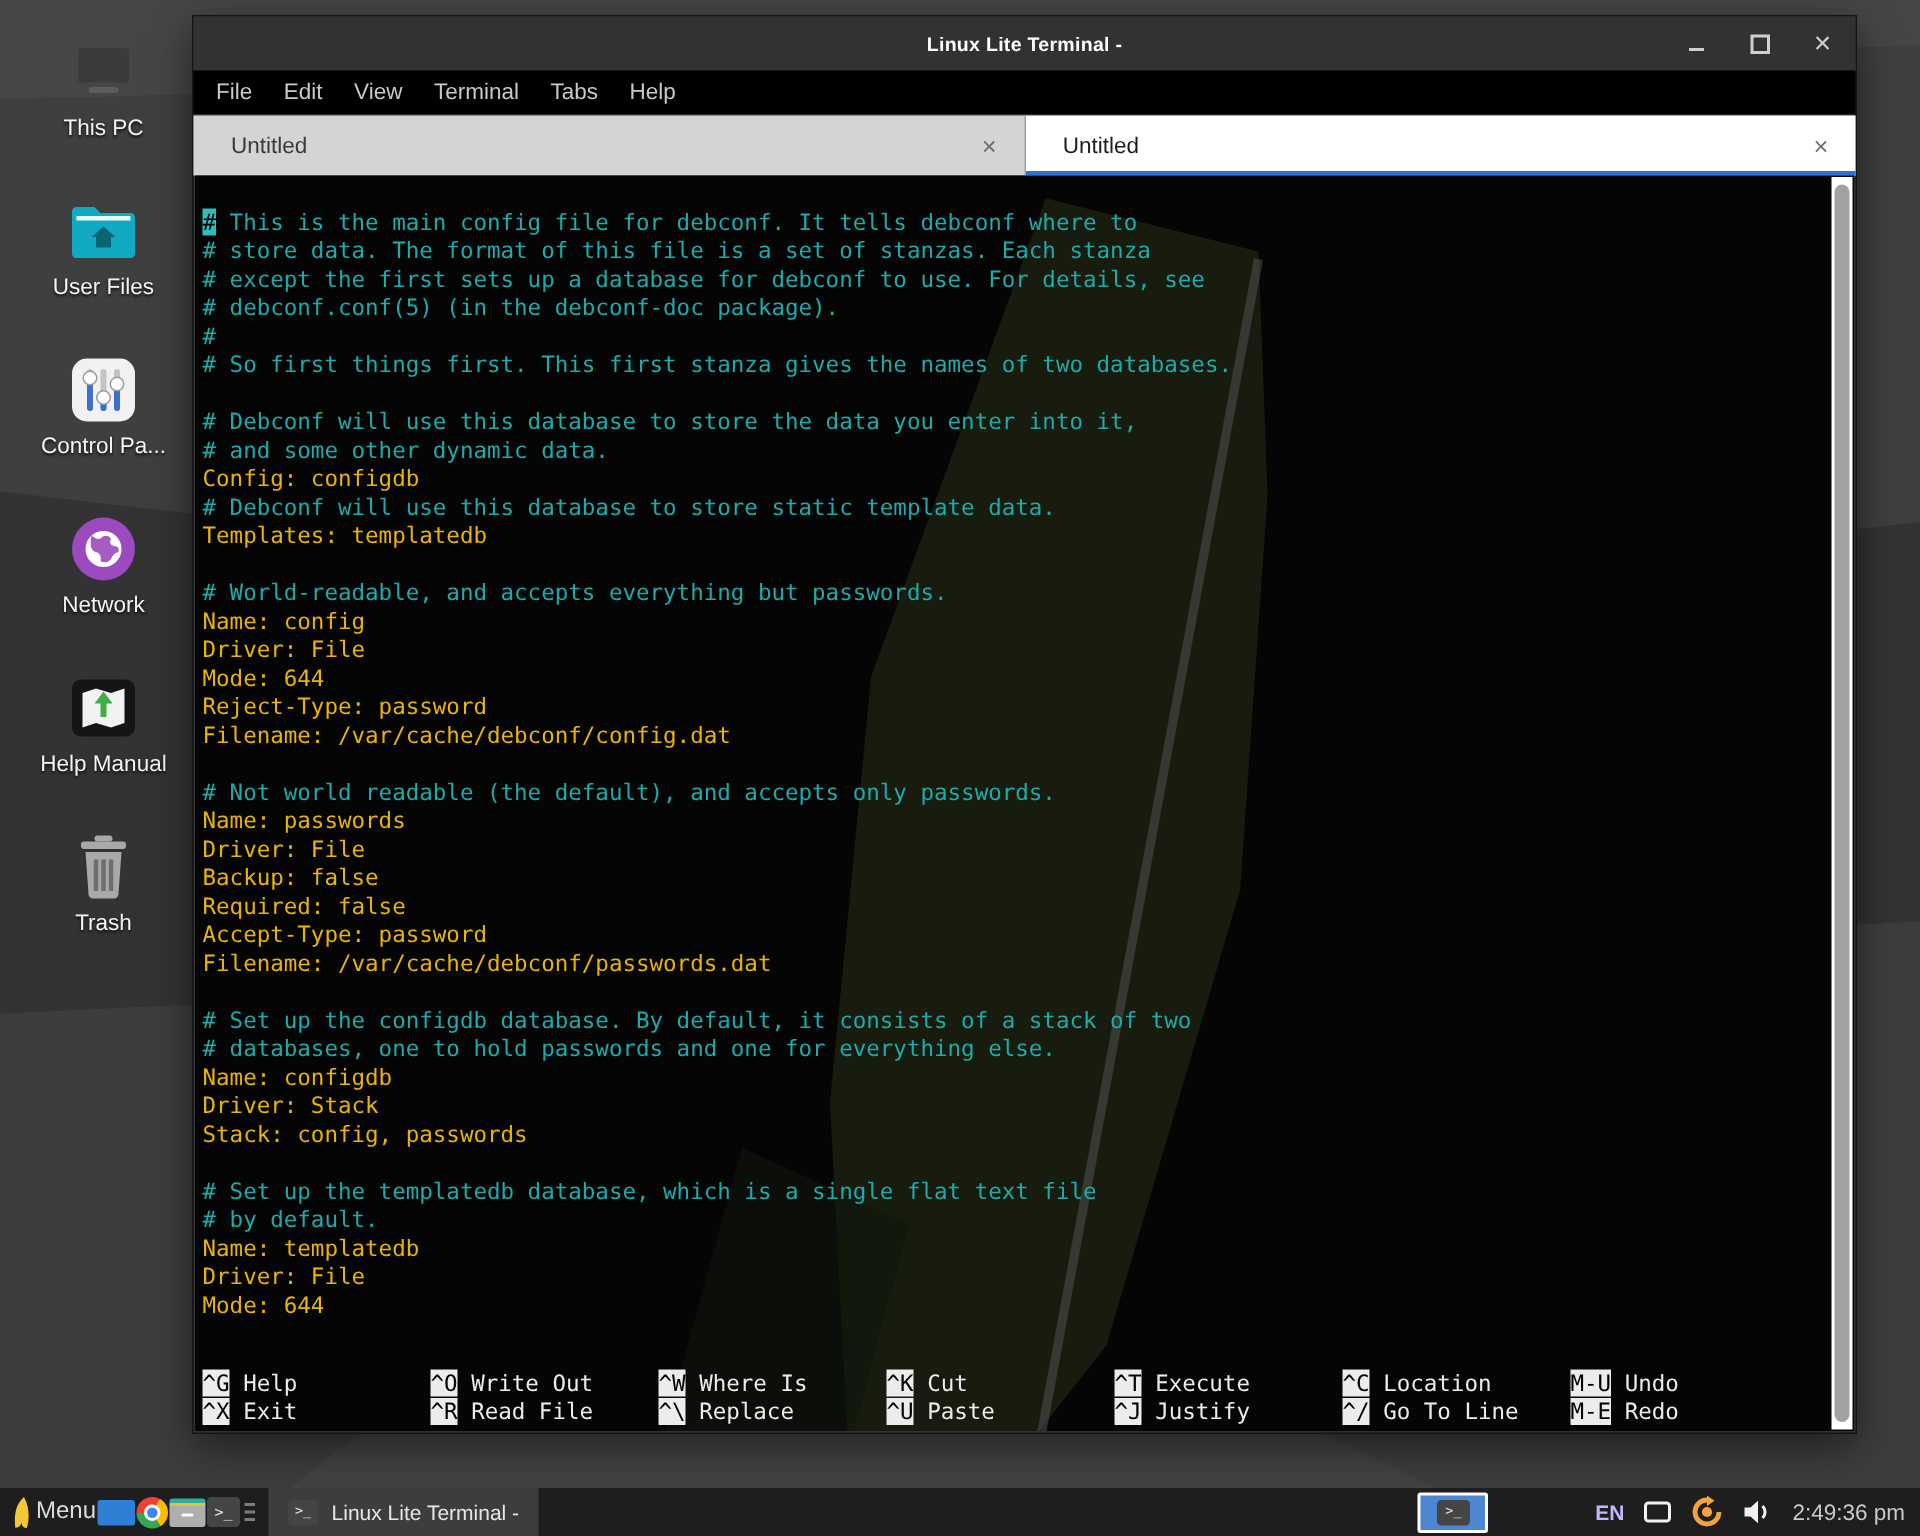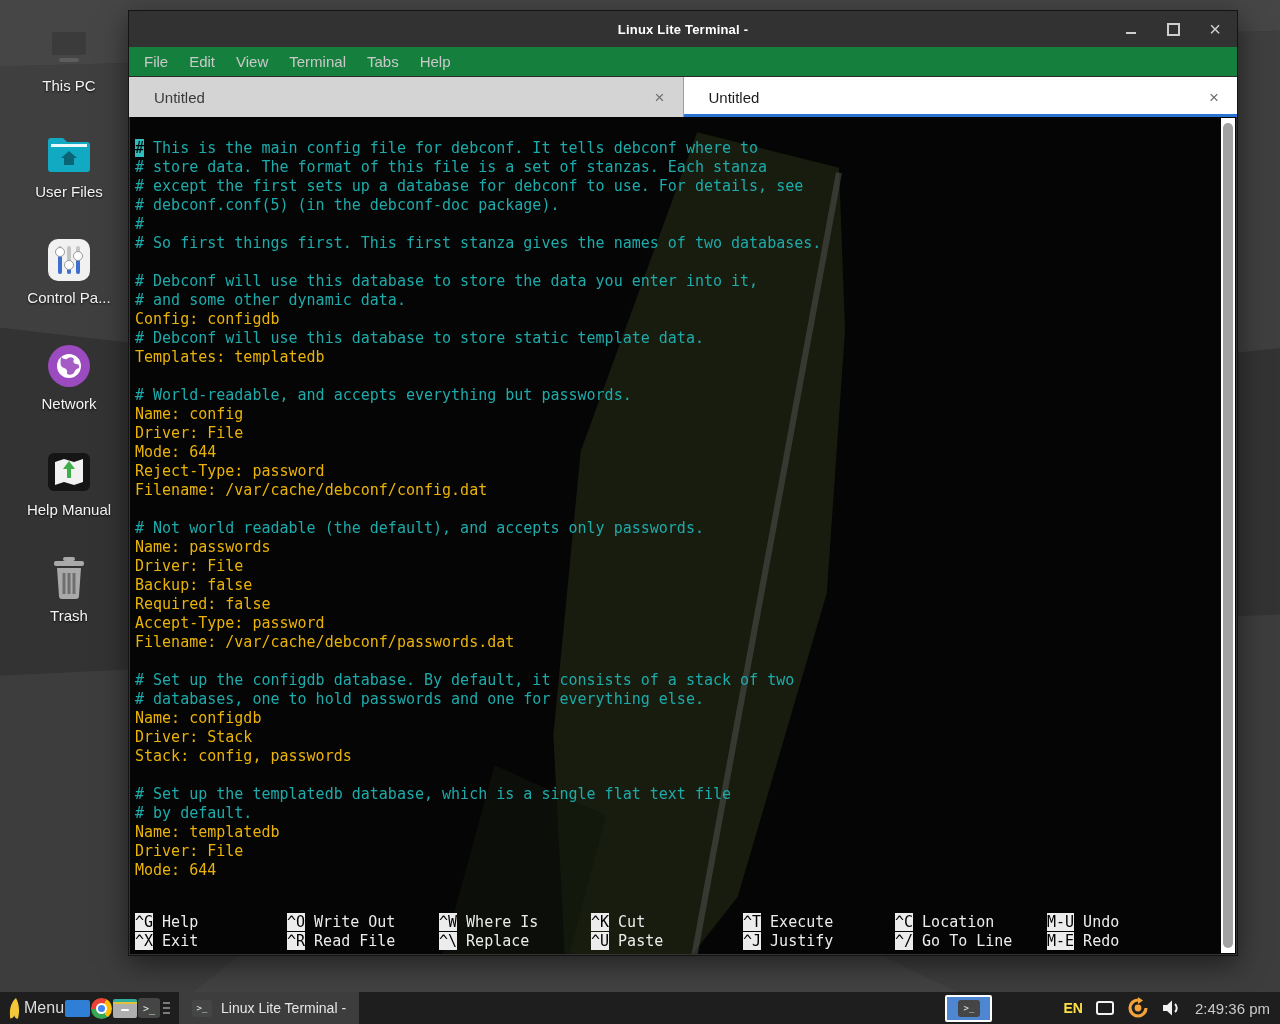--- a/index.html
+++ b/index.html
@@ -30,21 +30,21 @@
   .titlebar { position:absolute; left:0; top:0; right:0; height:36px; background:#323232;
               display:flex; align-items:center; }
   .title { position:absolute; left:0; right:0; text-align:center; font-size:13px; font-weight:bold;
            color:#fff; letter-spacing:.2px; }
   .winbtns { position:absolute; right:14px; top:0; height:36px; display:flex; align-items:center; gap:26px; }
   .wbtn { width:16px; height:16px; position:relative; cursor:pointer; display:flex; align-items:center; justify-content:center; }
   .wbtn.min::after { content:""; width:10px; height:2px; background:#cfcfcf; position:absolute; bottom:3px; }
   .wbtn.max::after { content:""; width:9px; height:9px; border:2px solid #cfcfcf; }
   .wbtn.close { color:#cfcfcf; font-size:20px; line-height:16px; }
 
-  .menubar { position:absolute; left:0; top:36px; right:0; height:30px; background:#15803d;
+  .menubar { position:absolute; left:0; top:36px; right:0; height:30px; background:#000000;
              display:flex; align-items:center; gap:21px; padding-left:15px; border-bottom:1px solid #2a2a2a; }
   .menu-item { font-size:15px; color:#c9c9c9; cursor:pointer; }
 
   .tabbar { position:absolute; left:0; top:66px; right:0; height:40px; background:#c2410c; display:flex; }
   .tab { flex:1 1 0; position:relative; display:flex; align-items:center; cursor:pointer; }
   .tab .tab-label { margin-left:25px; font-size:15px; }
   .tab .tab-close { position:absolute; right:18px; font-size:17px; line-height:17px; cursor:pointer; }
   .tab.inactive { background:#d4d4d4; border-right:1px solid #9f9f9f; }
   .tab.inactive .tab-label { color:#3a3a3a; }
   .tab.inactive .tab-close { color:#6f6f6f; }
@@ -95,21 +95,21 @@
   .grip { display:flex; flex-direction:column; gap:3px; padding:0 2px; cursor:pointer; }
   .grip span { width:7px; height:2px; background:#7c7c7c; }
   .winbutton { height:100%; display:flex; align-items:center; gap:9px; background:#3d3d3d;
                padding:0 13px; margin-left:6px; cursor:pointer; }
   .winbutton .wb-ico { width:20px; height:17px; font-size:9px; }
   .winbutton .wb-label { font-size:14px; color:#e6e6e6; white-space:nowrap; }
   .tb-right { margin-left:auto; display:flex; align-items:center; gap:13px; padding-right:10px; height:100%; }
   .pager { width:47px; height:27px; background:#4e86d2; border:2px solid #fff; border-radius:2px;
            display:flex; align-items:center; justify-content:center; cursor:pointer; margin-right:58px; }
   .pager .pg-ico { width:22px; height:17px; font-size:9px; }
-  .lang { font-size:14px; font-weight:bold; color:#fde047; cursor:pointer; }
+  .lang { font-size:14px; font-weight:bold; color:#c4b5fd; cursor:pointer; }
   .mon-ico { width:18px; height:14px; border:2px solid #f2f2f2; border-radius:3px; cursor:pointer; }
   .clock { font-size:15px; color:#c9c9c9; white-space:nowrap; cursor:pointer; }
 </style>
 </head>
 <body>
 
 <div class="wallpaper">
   <div class="wp wp1"></div>
     <div class="wp wp2"></div>
     <div class="wp wp3"></div>

